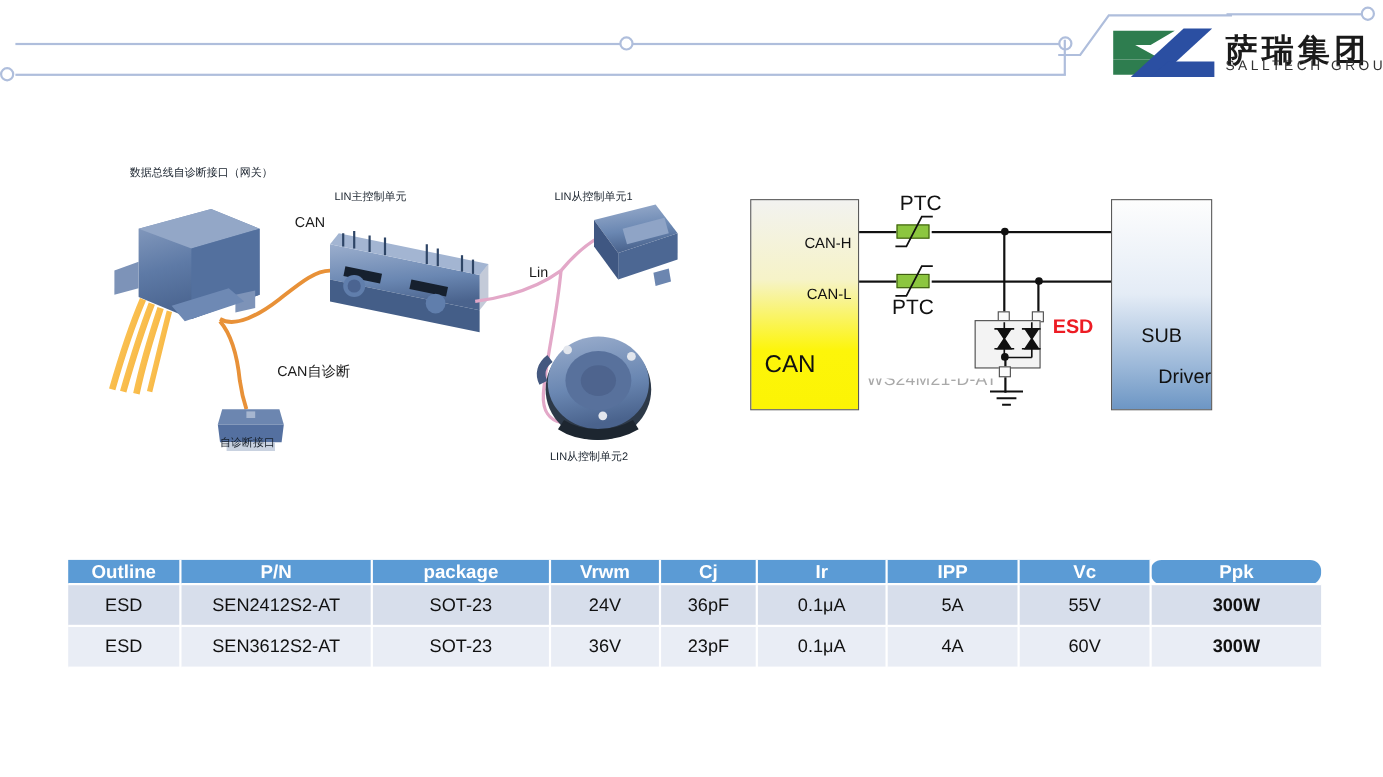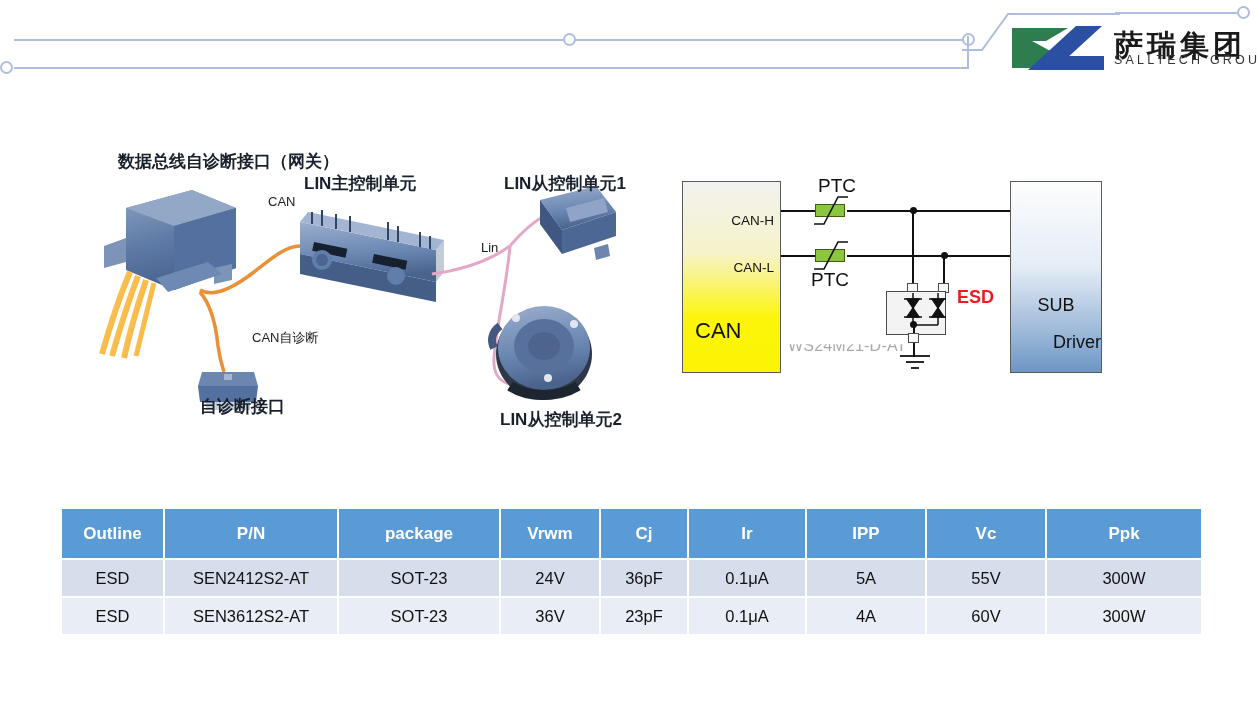--- a/index.html
+++ b/index.html
@@ -39,21 +39,21 @@
 
   
   .sec-title {
     position: absolute; left: 66px; top: 86px;
     font-size: 21px; font-weight: bold; color: #1a1a1a; letter-spacing: .5px;
   }
 
   
   #illus { position: absolute; left: 96px; top: 150px; width: 560px; height: 280px; }
   .il-label {
-    position: absolute; font-size: 17px; font-weight: bold;
+    position: absolute; font-size: 10px; font-weight: normal;
     color: #17202b; white-space: nowrap;
   }
   .il-label.plain { font-weight: normal; font-size: 13px; color: #1b1b1b; }
 
   
   #circuit { position: absolute; left: 670px; top: 165px; width: 440px; height: 240px; }
   .can-block {
     position: absolute; left: 12px; top: 16px; width: 99px; height: 192px;
     background: linear-gradient(to bottom, #f2f2f0 0%, #f6f3c8 38%, #fdf50a 72%, #fcf404 100%);
     border: 1px solid #5a5a5a;
@@ -102,30 +102,30 @@
   }
 
   
   #spec-table {
     position: absolute; left: 62px; top: 509px; width: 1139px;
     border-collapse: collapse; table-layout: fixed;
   }
   #spec-table th {
     background: #5B9BD5; color: #ffffff;
     font-size: 17px; font-weight: bold;
-    height: 50px; text-align: center;
+    height: 22px; text-align: center;
     border-right: 2px solid #ffffff;
     border-bottom: 2px solid #ffffff;
   }
-  #spec-table th:last-child { border-right: none; }
+  #spec-table th:last-child { border-right: none; border-radius: 10px; }
   #spec-table td {
     font-size: 16.5px; color: #111; text-align: center; height: 38px;
     border-right: 2px solid #ffffff; border-bottom: 2px solid #ffffff;
   }
-  #spec-table td:last-child { border-right: none; }
+  #spec-table td:last-child { border-right: none; font-weight: bold; }
   #spec-table tbody tr:nth-child(odd) td { background: #D7DEEB; }
   #spec-table tbody tr:nth-child(even) td { background: #E9EDF5; }
 </style>
 </head>
 <body>
 
 <div id="slide">
 
   <div class="deco-line" style="left:1115px; top:12px; width:125px;"></div>
   <div class="deco-circle" style="left:1237px; top:6px;"></div>

